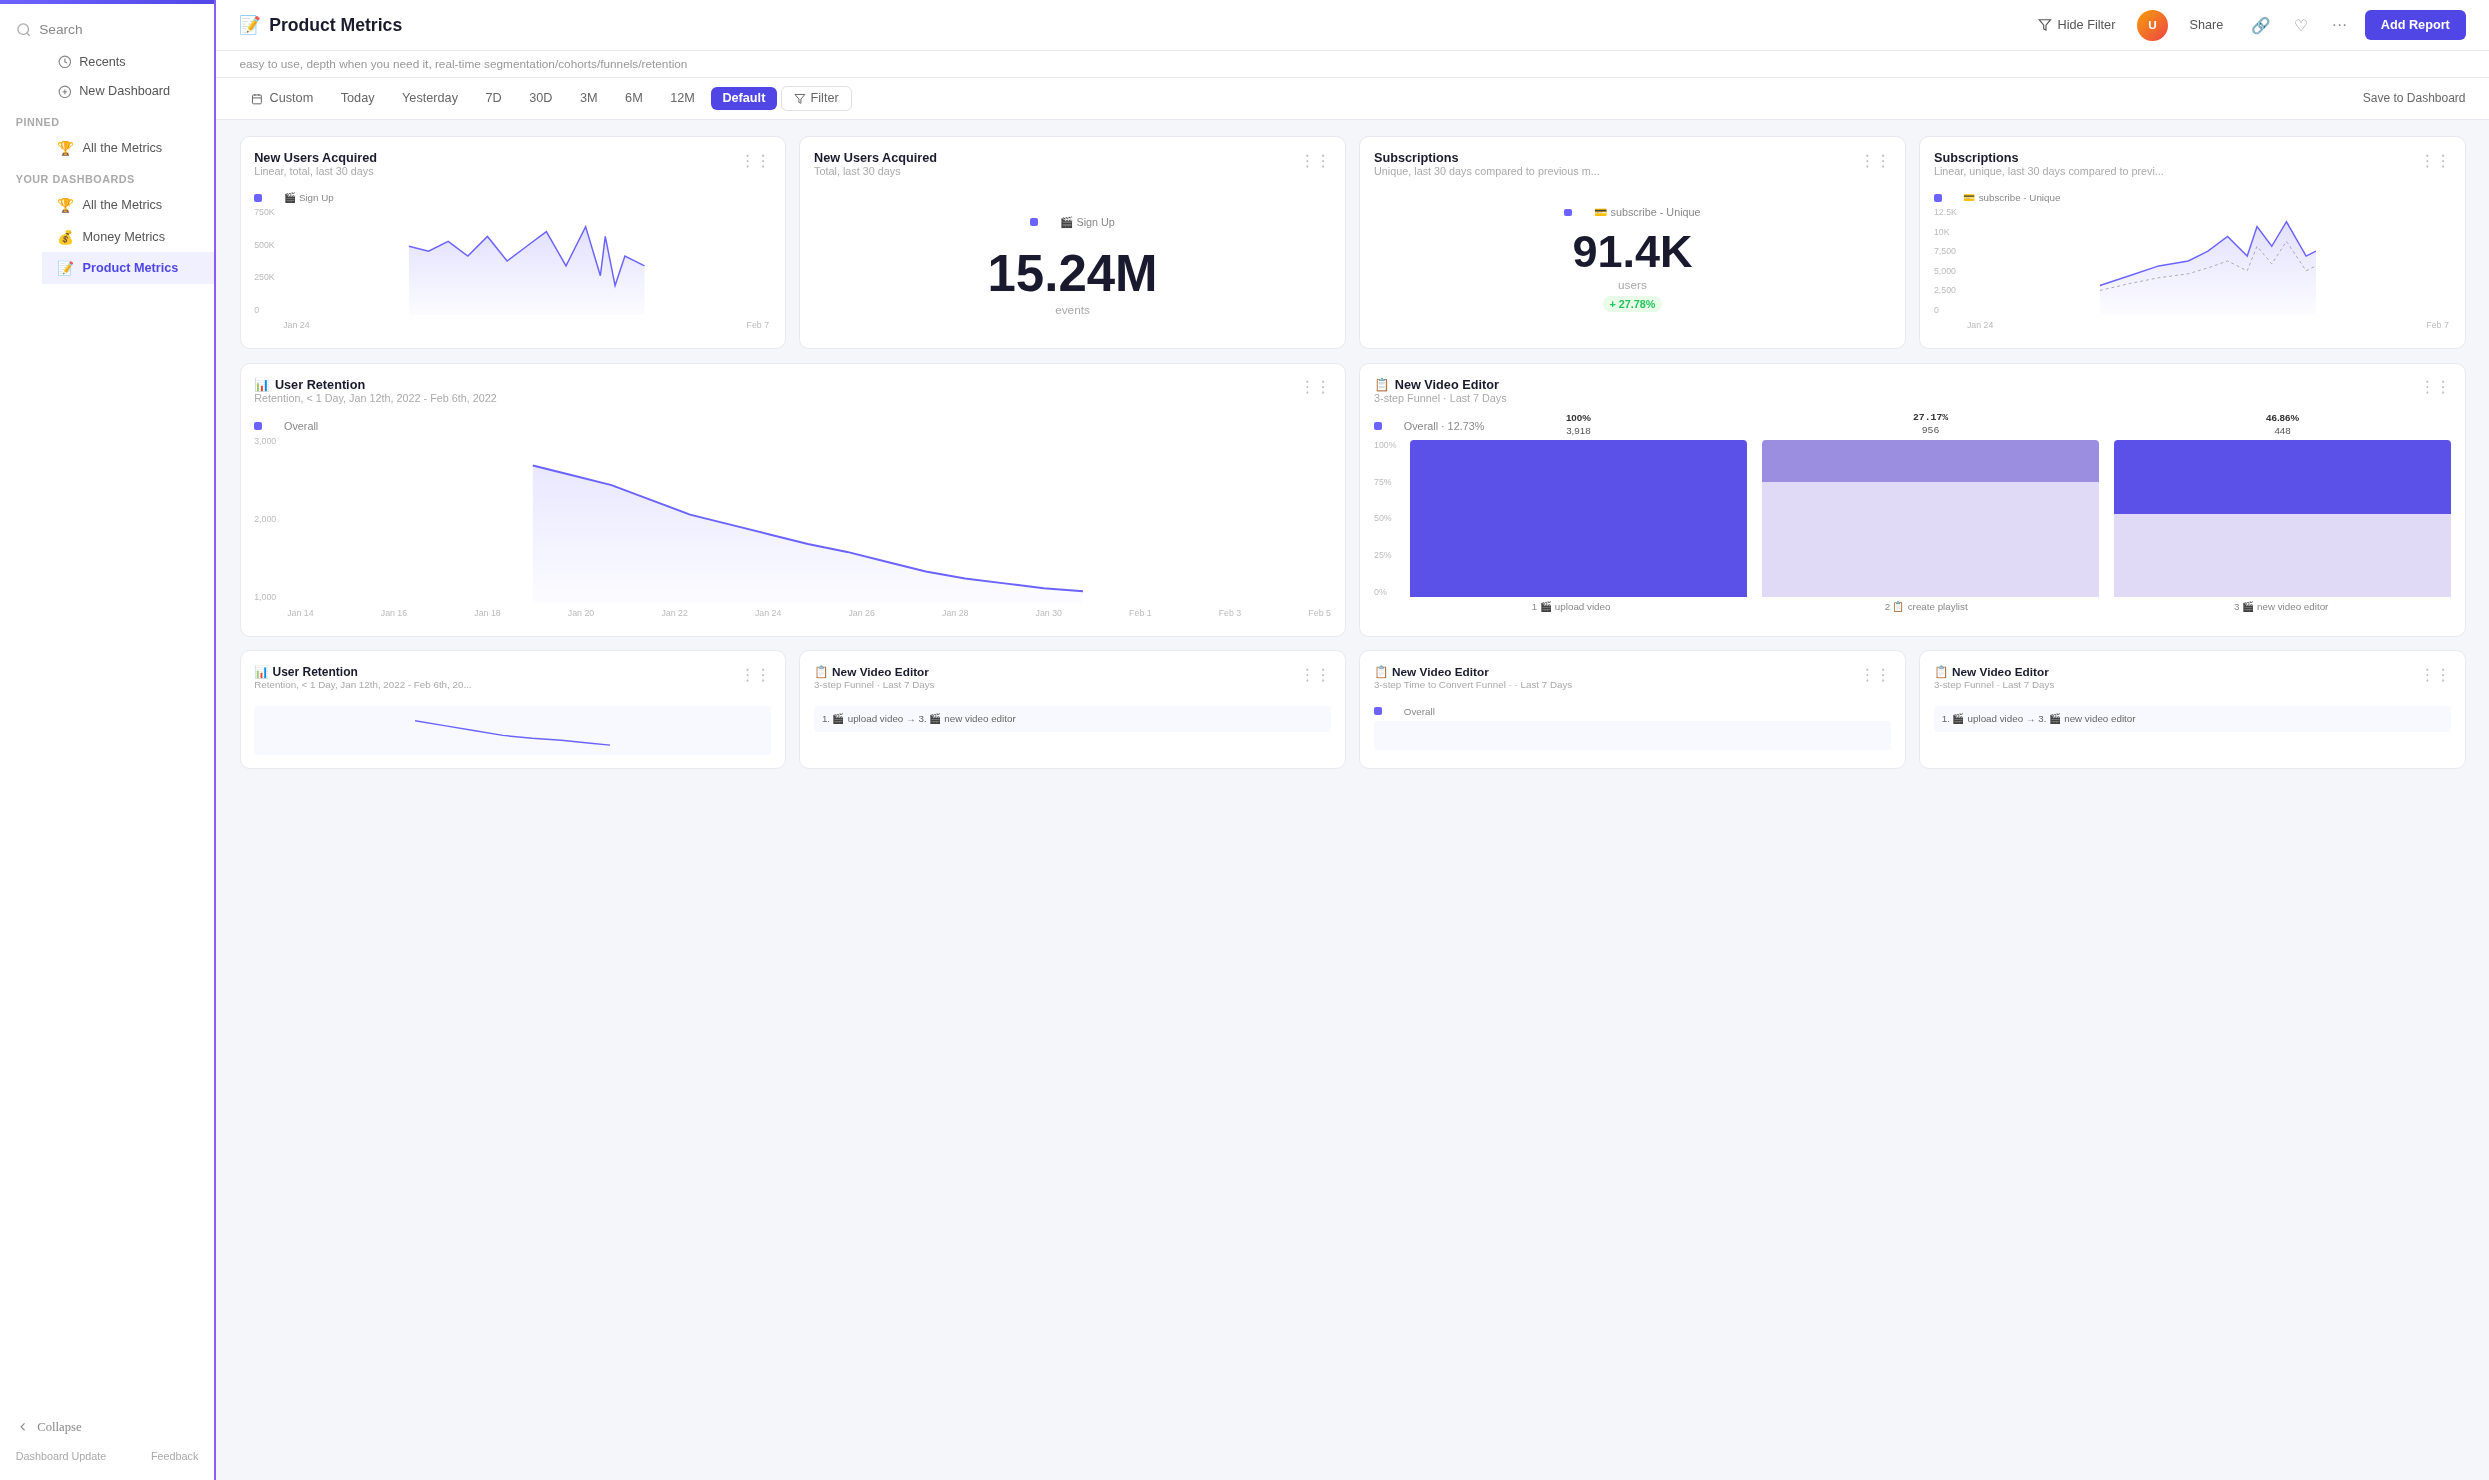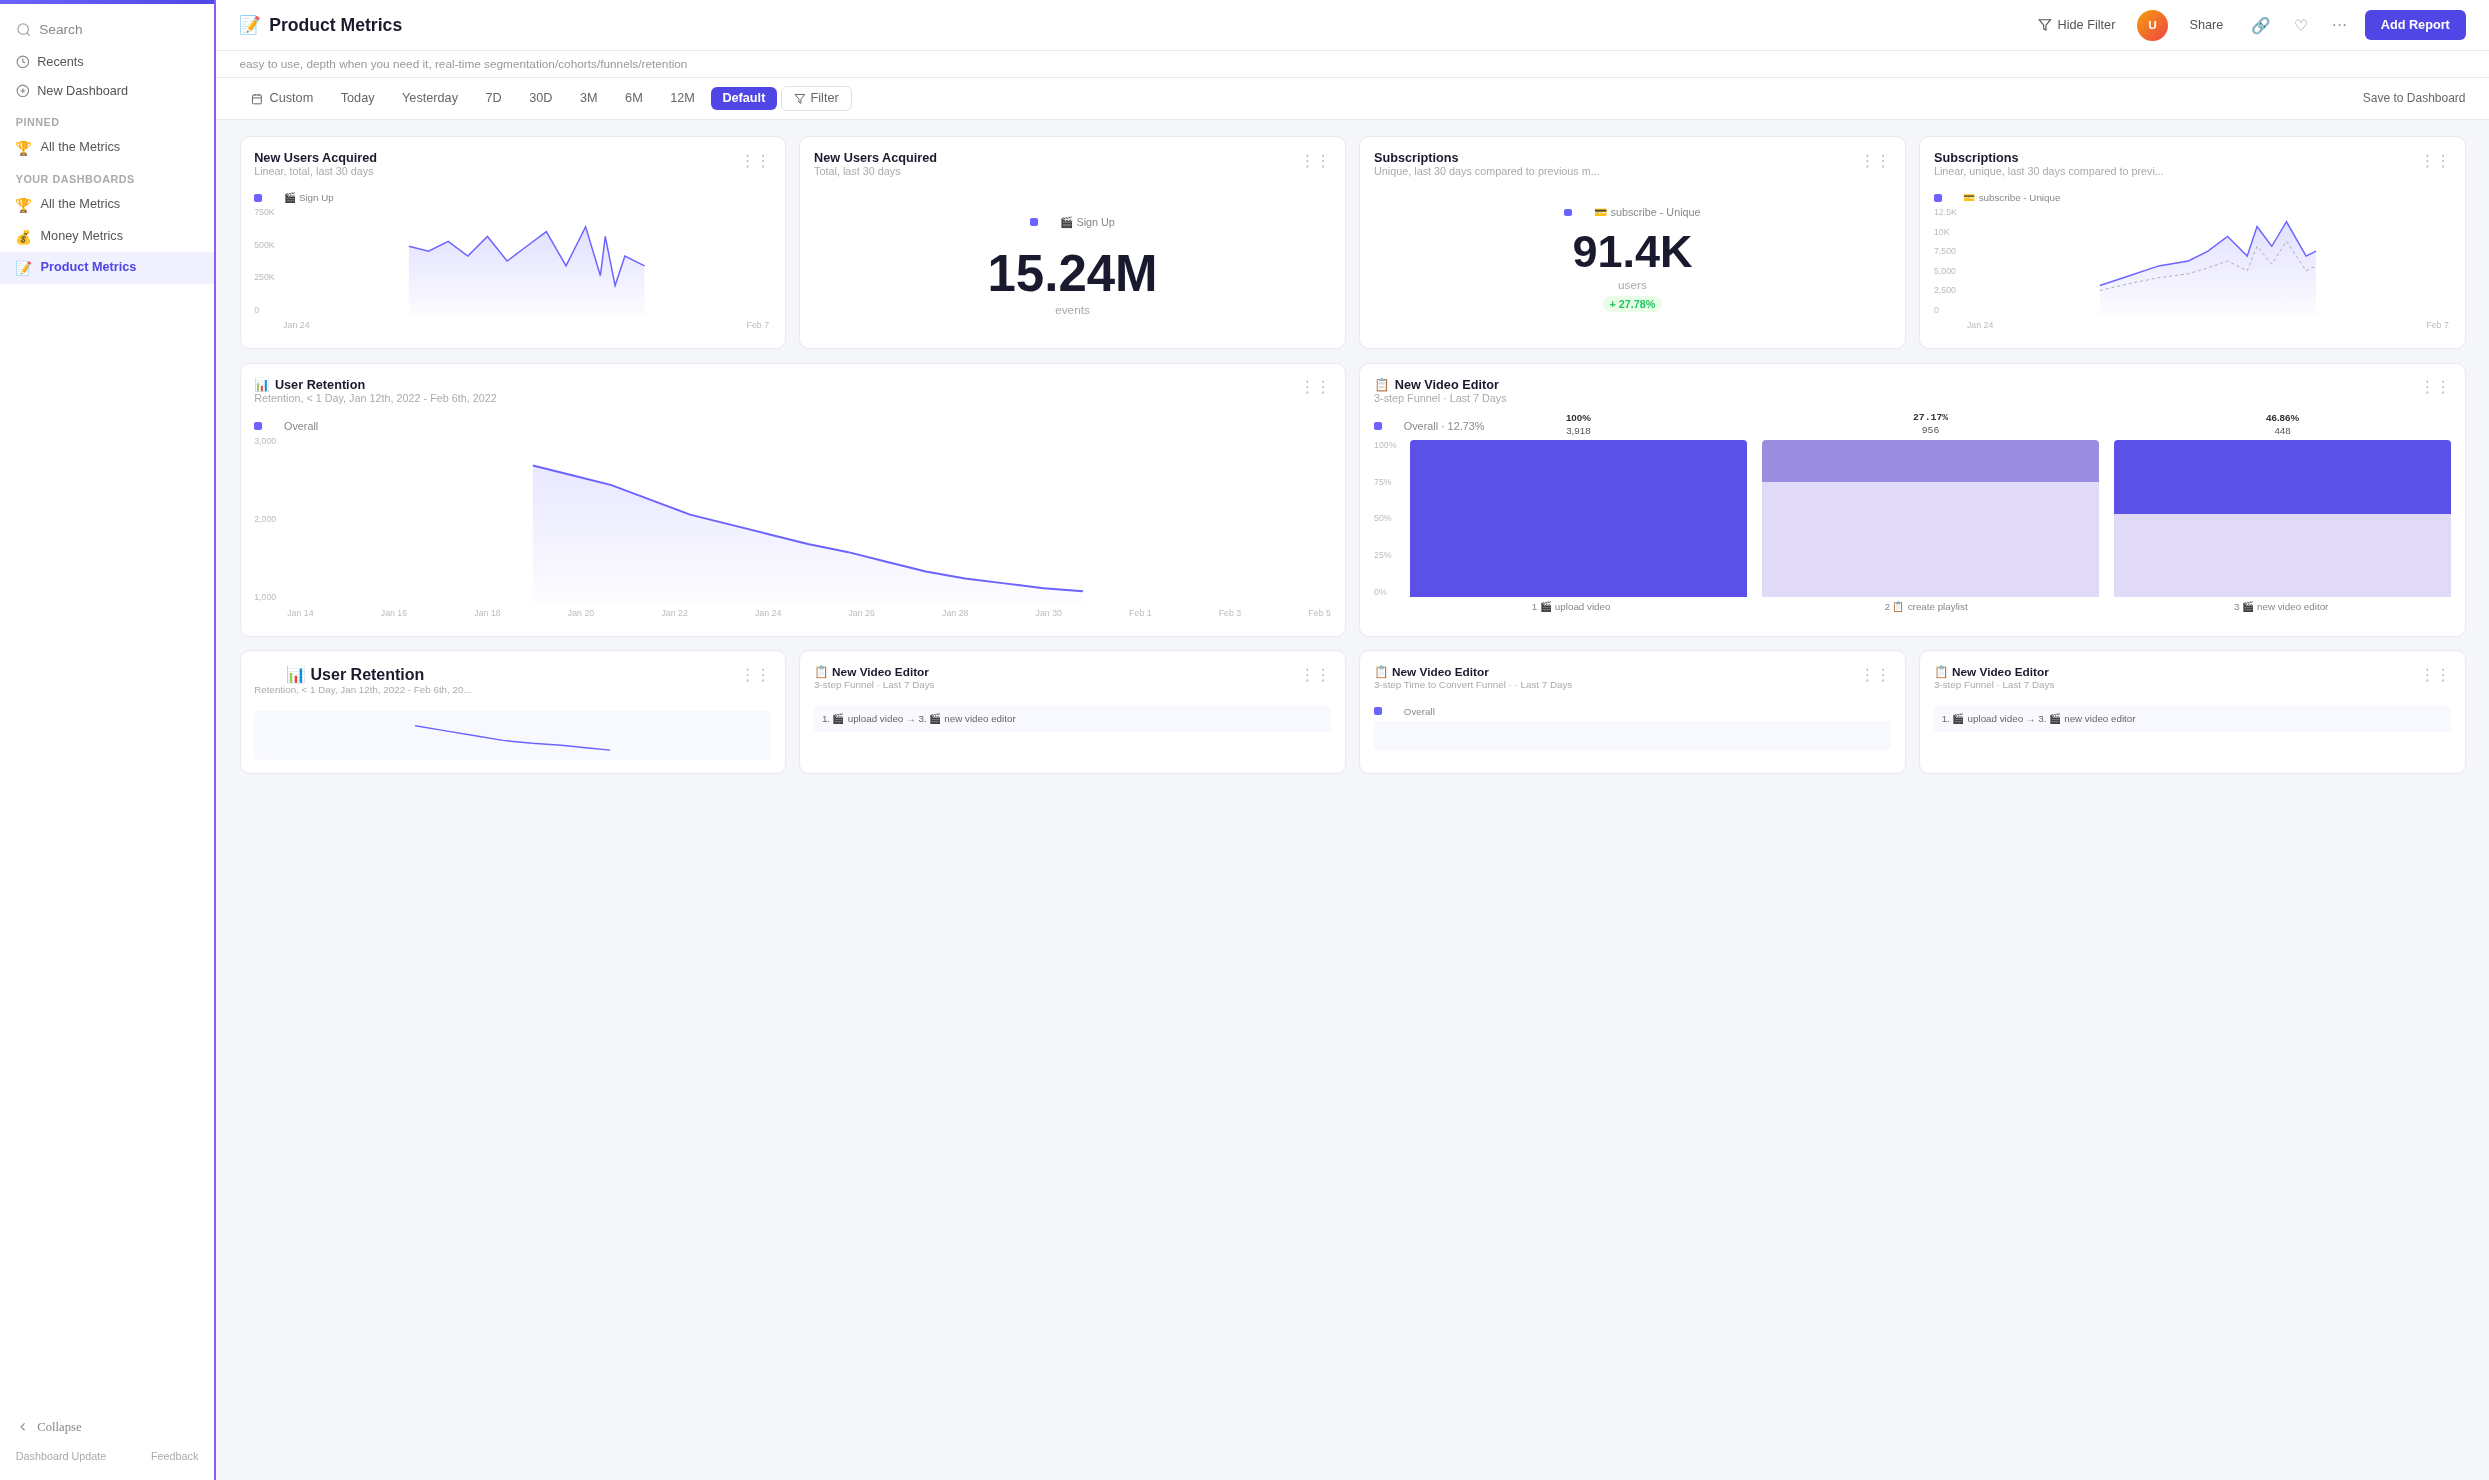--- a/index.html
+++ b/index.html
@@ -27,26 +27,27 @@
       align-items: center;
       gap: 7.8px;
       padding: 9.8px 15.7px;
       cursor: pointer;
       color: #888;
       font-size: 13.7px;
     }
     .sidebar-search svg { color: #aaa; }
     .sidebar-item {
       display: flex;
-      align-items: flex-start;
+      align-items: center;
       gap: 7.8px;
       padding: 7.8px 15.7px;
       cursor: pointer;
       color: #555;
       font-size: 12.7px;
+      margin-left: 42px;
     }
     .sidebar-section-label {
       font-size: 10.8px;
       font-weight: 600;
       color: #aaa;
       padding: 9.8px 15.7px 3.9px;
       text-transform: uppercase;
       letter-spacing: 0.5px;
     }
     .sidebar-item.active { background: #f0f0ff; color: #4f46e5; font-weight: 600; }
@@ -668,21 +669,21 @@
           <div style="flex:1;font-size:9.8px;color:#888;text-align:center;">3 🎬 new video editor</div>
         </div>
       </div>
     </div>
 
     <div class="grid-last-row">
 
       <div class="card mini-card">
         <div class="card-header">
           <div>
-            <div class="card-title" style="font-size:16px;margin-left:32px;">
+            <div class="card-title" style="font-size:12px;">
               <span>📊</span>
               <span>User Retention</span>
             </div>
             <div class="card-subtitle" style="font-size:9.8px;">Retention, &lt; 1 Day, Jan 12th, 2022 - Feb 6th, 20...</div>
           </div>
           <span class="card-menu">⋮⋮</span>
         </div>
         <div style="height:49px;background:#f8f8ff;border-radius:3.9px;margin-top:7.8px;display:flex;align-items:center;justify-content:center;">
           <svg width="90%" height="39" viewBox="0 0 200 40">
             <path d="M0,10 L30,15 L60,20 L90,25 L120,28 L150,30 L180,33 L200,35" fill="none" stroke="#6c63ff" stroke-width="1.5"></path>

